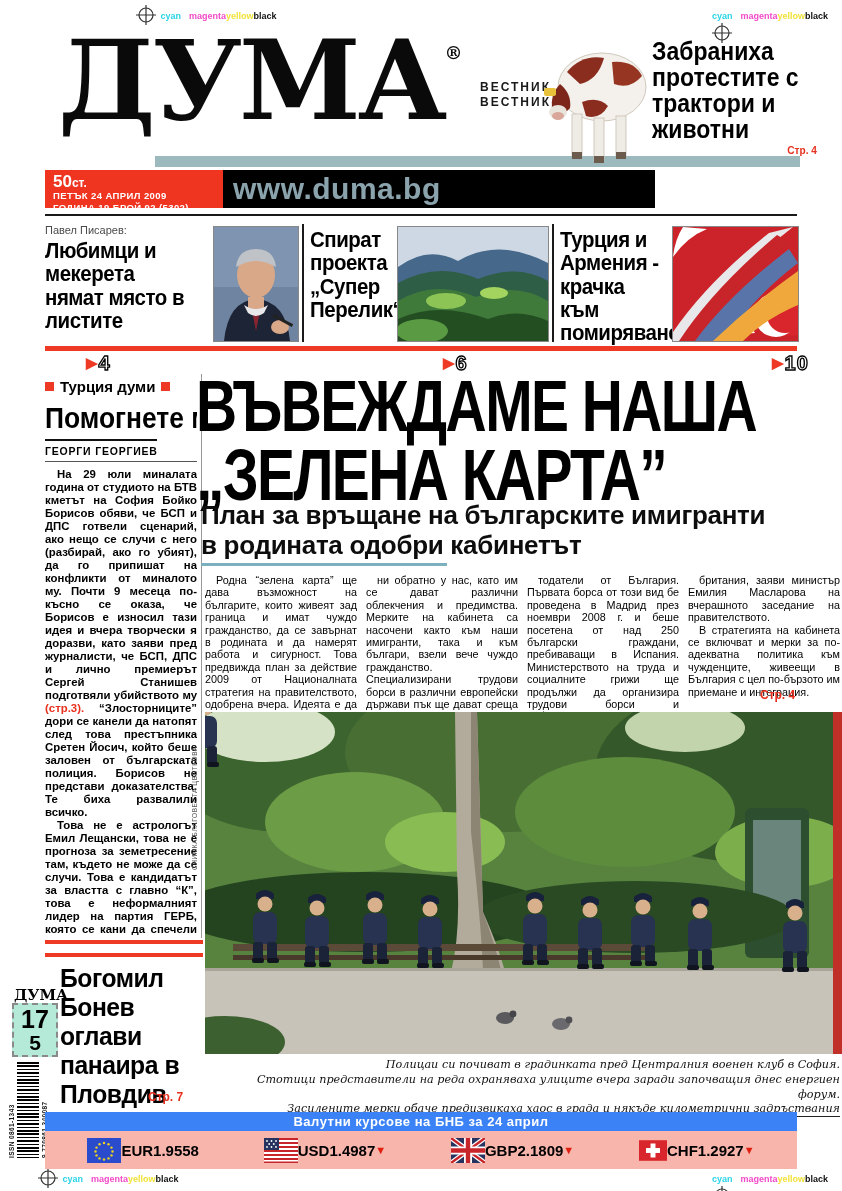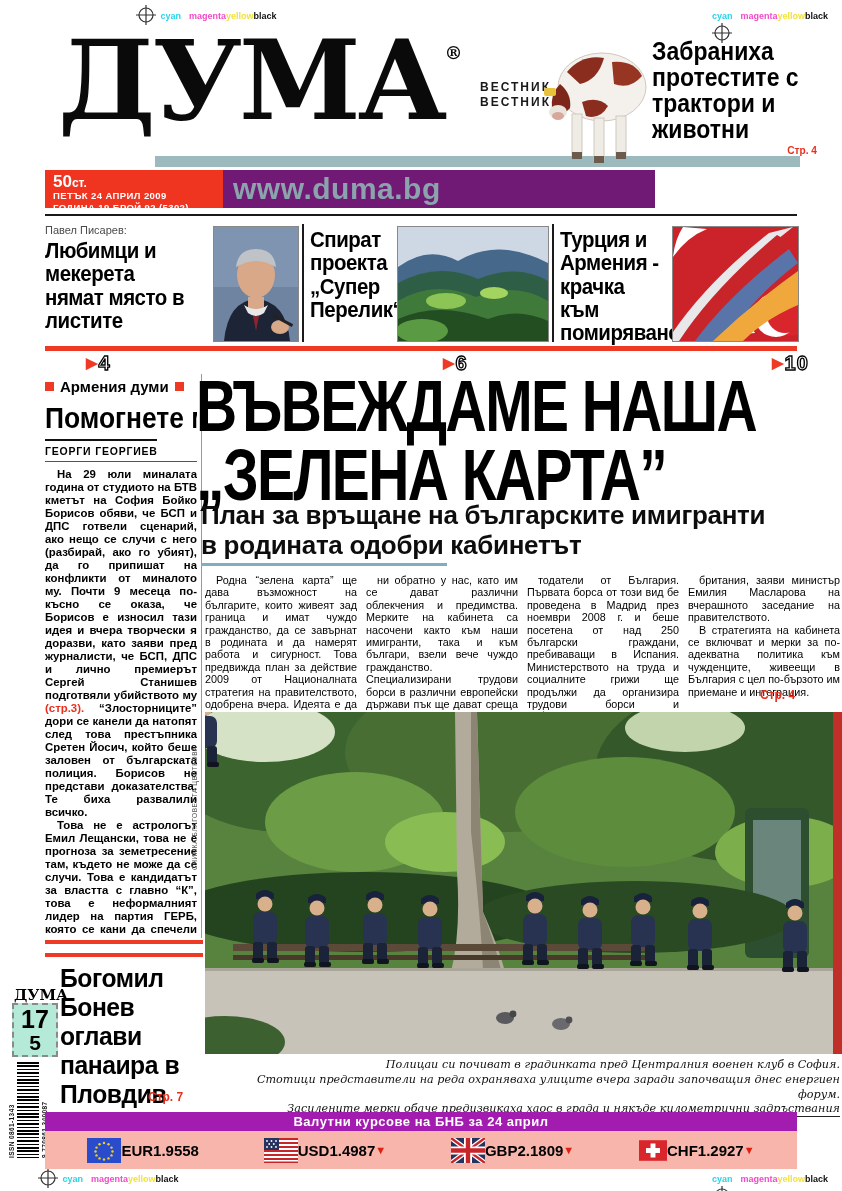--- a/index.html
+++ b/index.html
@@ -17,21 +17,21 @@
   #tagline{font-size:12px;font-weight:bold;letter-spacing:2px;line-height:1.25;color:#1a1a1a;}
   #tr-head{font-size:25px;font-weight:800;line-height:1.04;transform:scaleX(.92);transform-origin:left top;
            text-shadow:-1.5px -1.5px 0 #fff,1.5px -1.5px 0 #fff,-1.5px 1.5px 0 #fff,1.5px 1.5px 0 #fff,0 2px 0 #fff;}
   .pageref{color:#e8301e;font-weight:bold;font-size:11px;}
   #tealstrip{background:#9cb9bd;height:11px;}
   
   #pricebox{background:#ef3420;color:#fff;padding:3px 8px 2px 8px;}
   #price{font-size:17px;font-weight:800;line-height:1;}
   #price span{font-size:12px;}
   .infoline{font-size:9.5px;font-weight:bold;letter-spacing:.4px;line-height:1.22;}
-  #webbox{background:#701a75;text-align:right;}
+  #webbox{background:#000000;text-align:right;}
   #weburl{font-size:30px;font-weight:800;color:#8ba3ad;letter-spacing:.5px;}
   .hrule{background:#1a1a1a;height:2px;}
   .redrule{background:#ee3a24;}
   
   .kicker{font-size:11px;color:#4a4a4a;margin-bottom:3px;}
   .teaser-title{font-weight:800;font-size:22px;line-height:1.06;letter-spacing:-.5px;
                 transform:scaleX(.93);transform-origin:left top;}
   .vline{width:2px;background:#1a1a1a;}
   .tphoto{border:1px solid #888;}
   
@@ -63,21 +63,21 @@
   .caption .ul{border-bottom:1px solid #222;padding-bottom:1px;}
   
   #brand-sm{font-family:"DejaVu Serif",serif;font-weight:bold;font-size:15px;}
   #weatherbox{width:42px;height:50px;background:#b5ead8;border:2px dashed #8a8a8a;text-align:center;}
   #temp-hi{font-size:25px;font-weight:800;line-height:1;margin-top:2px;}
   #temp-lo{font-size:21px;font-weight:800;line-height:1;}
   #barcode{width:22px;height:96px;background:repeating-linear-gradient(180deg,#000 0 1.6px,#fff 1.6px 3.4px);}
   .bc-txt{writing-mode:vertical-rl;transform:rotate(180deg);font-size:6.5px;font-weight:bold;color:#111;letter-spacing:.4px;}
   #bl-title{font-size:26px;font-weight:800;line-height:1.12;letter-spacing:-.5px;transform:scaleX(.95);transform-origin:left top;}
   
-  #fx-head{background:#a21caf;color:#fff;font-size:13px;font-weight:800;text-align:center;
+  #fx-head{background:#3b82f6;color:#fff;font-size:13px;font-weight:800;text-align:center;
            letter-spacing:.5px;height:19px;line-height:19px;}
   #fx-body{background:#f7b5ac;height:38px;display:flex;align-items:center;justify-content:space-around;padding:0 10px;}
   .fx{display:flex;align-items:center;font-size:15px;font-weight:800;}
   .fx .down{color:#e02010;font-size:11px;}
   .flag{width:34px;height:25px;display:block;}
 </style>
 </head>
 <body>
 
 <div id="page">
@@ -207,21 +207,21 @@
 
   <div class="abs redrule" style="left:45px;top:346px;width:752px;height:5px;"></div>
 
   <div class="abs pmark" style="left:86px;top:352px;"><span class="tri">▶</span><span>4</span></div>
   <div class="abs pmark" style="left:443px;top:352px;"><span class="tri">▶</span><span>6</span></div>
   <div class="abs pmark" style="left:772px;top:352px;"><span class="tri">▶</span><span>10</span></div>
 
   <div class="abs" id="opinion" style="left:45px;top:378px;height:558px;overflow:hidden;">
     <div class="rubric">
       <span class="sq"></span>
-      <span>Армения думи</span>
+      <span>Турция думи</span>
       <span class="sq"></span>
     </div>
     <div id="op-title">Помогнете му!</div>
     <div style="width:112px;height:2px;background:#111;margin:2px 0 3px 0;"></div>
     <div class="byline">ГЕОРГИ ГЕОРГИЕВ</div>
     <div style="width:152px;height:1px;background:#555;margin-bottom:6px;"></div>
     <div class="optext">
       <p><span>На 29 юли миналата година от студиото на БТВ кметът на София Бойко Борисов обяви, че БСП и ДПС готвели сценарий, ако нещо се случи с него (разбирай, ако го убият), да го припишат на конфликти от миналото му. Почти 9 месеца по-късно се оказа, че Борисов е износил тази идея и вчера творчески я доразви, като заяви пред журналисти, че БСП, ДПС и лично премиерът Сергей Станишев подготвяли убийството му </span><span class="redtext">(стр.3).</span><span> “Злосторниците” дори се канели да натопят след това престъпника Сретен Йосич, който беше заловен от българската полиция. Борисов не представи доказателства. Те биха развалили всичко.</span></p>
       <p>Това не е астрологът Емил Лещански, това не е прогноза за земетресение там, където не може да се случи. Това е кандидатът за властта с главно “К”, това е неформалният лидер на партия ГЕРБ, която се кани да спечели изборите, това е кметът на столицата, това е бат'Бойко Борисов - човекът с пурата в чалга клуб. Това е нещо гротескно и невиждано досега.</p>
 

